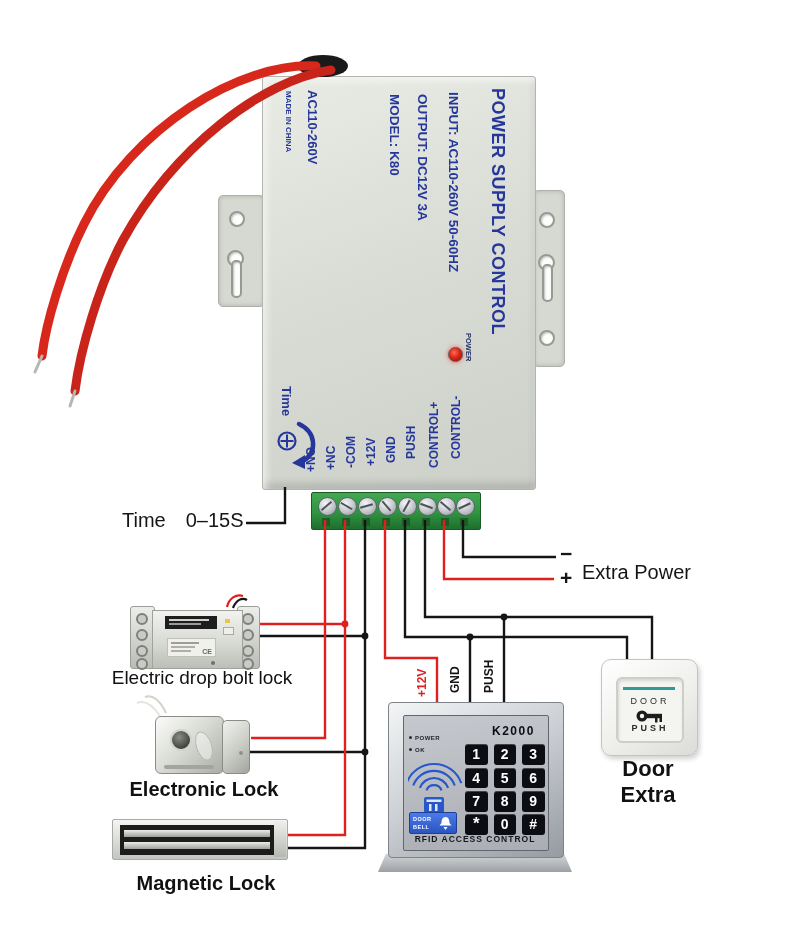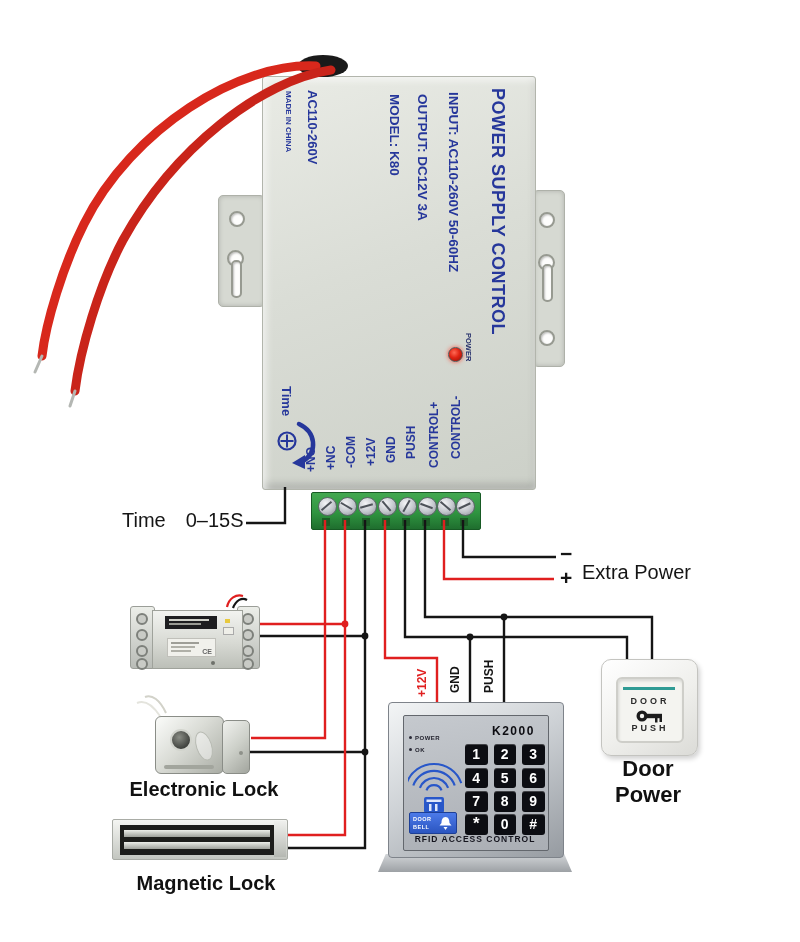--- a/index.html
+++ b/index.html
@@ -224,20 +224,21 @@
       <div style="position:absolute;left:70px;top:16px;width:9px;height:6px;background:#efefe9;border:1px solid #aaa;"></div>
       <div style="position:absolute;left:14px;top:27px;width:47px;height:17px;background:#f1f1ec;border:1px solid #c0c0ba;">
         <div style="position:absolute;left:3px;top:3px;width:28px;height:1.5px;background:#9e9e97;"></div>
         <div style="position:absolute;left:3px;top:7px;width:24px;height:1.5px;background:#b0b0a8;"></div>
         <div style="position:absolute;left:3px;top:11px;width:20px;height:1.5px;background:#b0b0a8;"></div>
         <div style="position:absolute;right:3px;bottom:1px;font-size:7px;font-weight:bold;color:#666;">CE</div>
       </div>
       <div style="position:absolute;left:58px;top:50px;width:4px;height:4px;border-radius:50%;background:#6e716b;"></div>
     </div>
   </div>
+  <div class="cap" style="left:103px;top:667px;width:198px;font-size:19px;font-weight:500;">Electric drop bolt lock</div>
 
   <div class="abs" style="left:134px;top:694px;width:120px;height:84px;z-index:3;">
     <div class="elock-body">
       <div style="position:absolute;left:14px;top:12px;width:18px;height:18px;border-radius:50%;
            background:radial-gradient(circle at 40% 35%,#8a8d85,#3c3e3a 75%);border:2px solid #d2d4cd;"></div>
       <div style="position:absolute;left:40px;top:14px;width:14px;height:28px;border-radius:50%;
            background:rgba(255,255,255,.45);border:1px solid #b7bab2;transform:rotate(-18deg);"></div>
       <div style="position:absolute;left:8px;top:48px;width:50px;height:4px;background:#a2a59d;border-radius:2px;"></div>
     </div>
     <div class="elock-latch">
@@ -251,34 +252,34 @@
       <div class="mbar" style="top:5px;"></div>
       <div class="mbar" style="top:17px;"></div>
     </div>
     <div style="position:absolute;left:161px;top:1px;width:12px;height:36px;background:linear-gradient(180deg,#eff0ed,#b5b8b2);"></div>
   </div>
   <div class="cap" style="left:130px;top:872px;width:152px;font-size:20px;font-weight:bold;">Magnetic Lock</div>
 
   <div class="abs doorexit" style="z-index:3;">
     <div class="de-inner">
       <div style="position:absolute;left:5px;top:8px;width:52px;height:3px;background:#2f9b94;"></div>
-      <div style="position:absolute;left:0;top:17px;width:100%;text-align:center;font-size:9px;font-weight:bold;letter-spacing:3px;color:#2b2b2b;">DOOR</div>
+      <div style="position:absolute;left:0;top:17px;width:100%;text-align:center;font-size:9px;font-weight:normal;letter-spacing:3px;color:#2b2b2b;">DOOR</div>
       <div style="position:absolute;left:17px;top:28px;">
         <svg width="32" height="18">
           <circle cx="7" cy="9" r="5.5" fill="#1c1c1c"></circle>
           <circle cx="7" cy="9" r="2.2" fill="#f4f4f0"></circle>
           <rect x="11" y="6.8" width="16" height="4.4" fill="#1c1c1c"></rect>
           <rect x="20" y="11" width="2.5" height="4.5" fill="#1c1c1c"></rect>
           <rect x="24.5" y="11" width="2.5" height="4" fill="#1c1c1c"></rect>
         </svg>
       </div>
       <div style="position:absolute;left:0;top:44px;width:100%;text-align:center;font-size:9px;font-weight:bold;letter-spacing:3px;color:#2b2b2b;">PUSH</div>
     </div>
   </div>
-  <div class="cap" style="left:598px;top:756px;width:100px;font-size:22px;font-weight:bold;">Door Power</div>
+  <div class="cap" style="left:598px;top:756px;width:100px;font-size:22px;font-weight:bold;">Door Extra</div>
 
   <div class="abs kp-base" style="z-index:3;"></div>
   <div class="abs kp-frame" style="z-index:3;"></div>
   <div class="abs kp-panel" style="z-index:3;"></div>
   <div class="abs" style="left:492px;top:724px;font-size:12px;font-weight:bold;letter-spacing:1.5px;color:#0d0d12;z-index:4;">K2000</div>
   <div class="ledrow" style="left:409px;top:735px;z-index:4;"><b></b><span>POWER</span></div>
   <div class="ledrow" style="left:409px;top:747px;z-index:4;"><b></b><span>OK</span></div>
 
   <svg class="abs" style="left:408px;top:753px;z-index:4;" width="60" height="62">
     <g fill="none" stroke="#2857c9" stroke-width="2.2">

